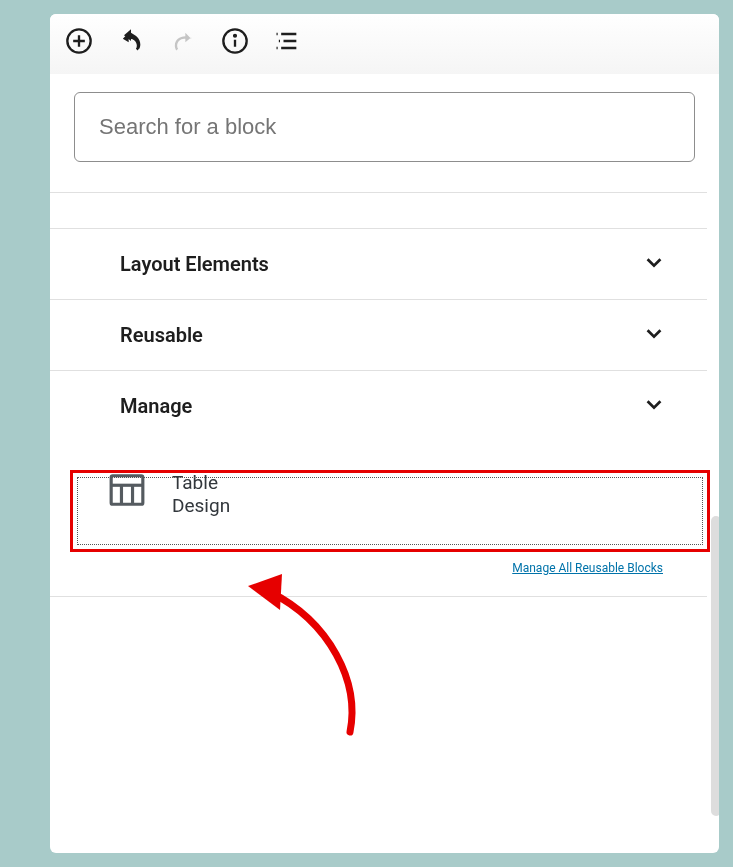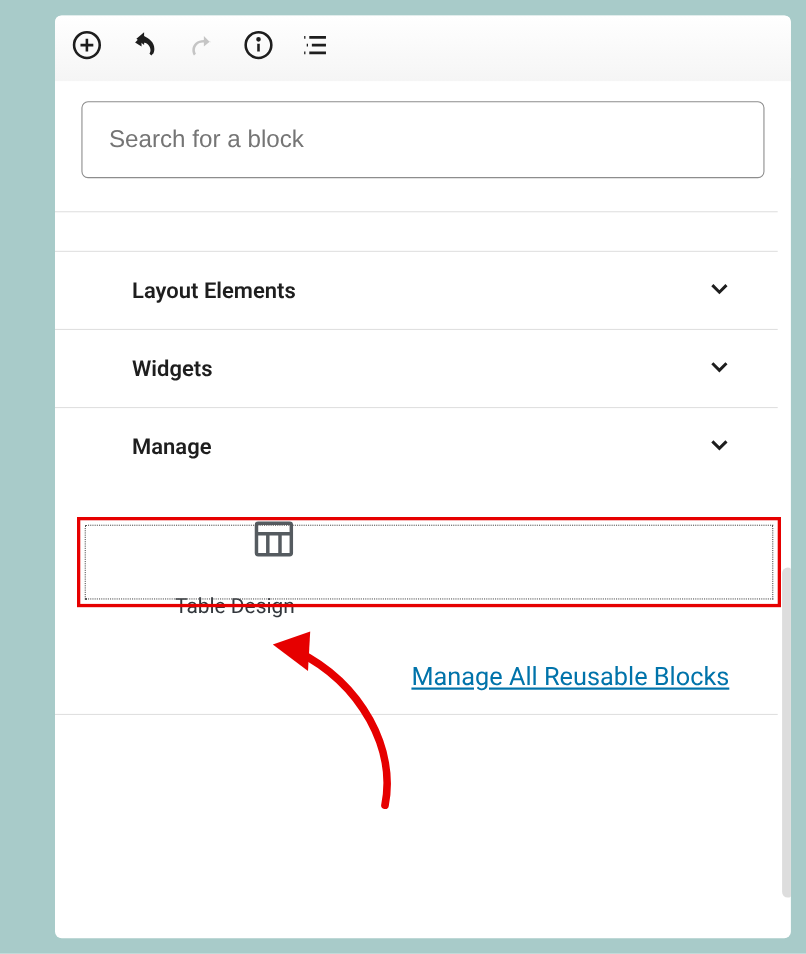--- a/index.html
+++ b/index.html
@@ -105,40 +105,40 @@
       outline: 1px dotted #555;
       outline-offset: -8px;
       pointer-events: none;
     }
     .block-grid {
       padding: 30px 0 0 58px;
       display: flex;
     }
     .block-item {
       display: flex;
-      flex-direction: column;
-      align-items: flex-end;
+      flex-direction: row;
+      align-items: flex-start;
       gap: 26px;
       width: 160px;
       cursor: pointer;
     }
     .block-item-icon svg { width: 38px; height: 38px; color: #555b60; }
     .block-item-label {
       font-size: 19px;
       font-weight: 400;
       color: #32373c;
     }
     .manage-link-wrap {
       text-align: right;
       padding: 40px 44px 20px 0;
     }
     .manage-link {
       color: #0073aa;
       text-decoration: underline;
-      font-size: 23px;
+      font-size: 12px;
       cursor: pointer;
     }
     .border-bottom { border-bottom: 1px solid #e0e0e0; }
     .arrow-annotation {
       position: absolute;
       pointer-events: none;
     }
   </style>
 </head>
 <body>
@@ -198,21 +198,21 @@
       <div class="cat-row">
         <span class="cat-label">Layout Elements</span>
         <span class="chev">
           <svg viewBox="0 0 24 24" fill="none" stroke="#1e1e1e" stroke-width="3">
               <polyline points="5 9 12 16 19 9"></polyline>
             </svg>
         </span>
       </div>
 
       <div class="cat-row">
-        <span class="cat-label">Widgets</span>
+        <span class="cat-label">Reusable</span>
         <span class="chev">
           <svg viewBox="0 0 24 24" fill="none" stroke="#1e1e1e" stroke-width="3">
               <polyline points="5 9 12 16 19 9"></polyline>
             </svg>
         </span>
       </div>
 
       <div class="cat-row">
         <span class="cat-label">Manage</span>
         <span class="chev">

